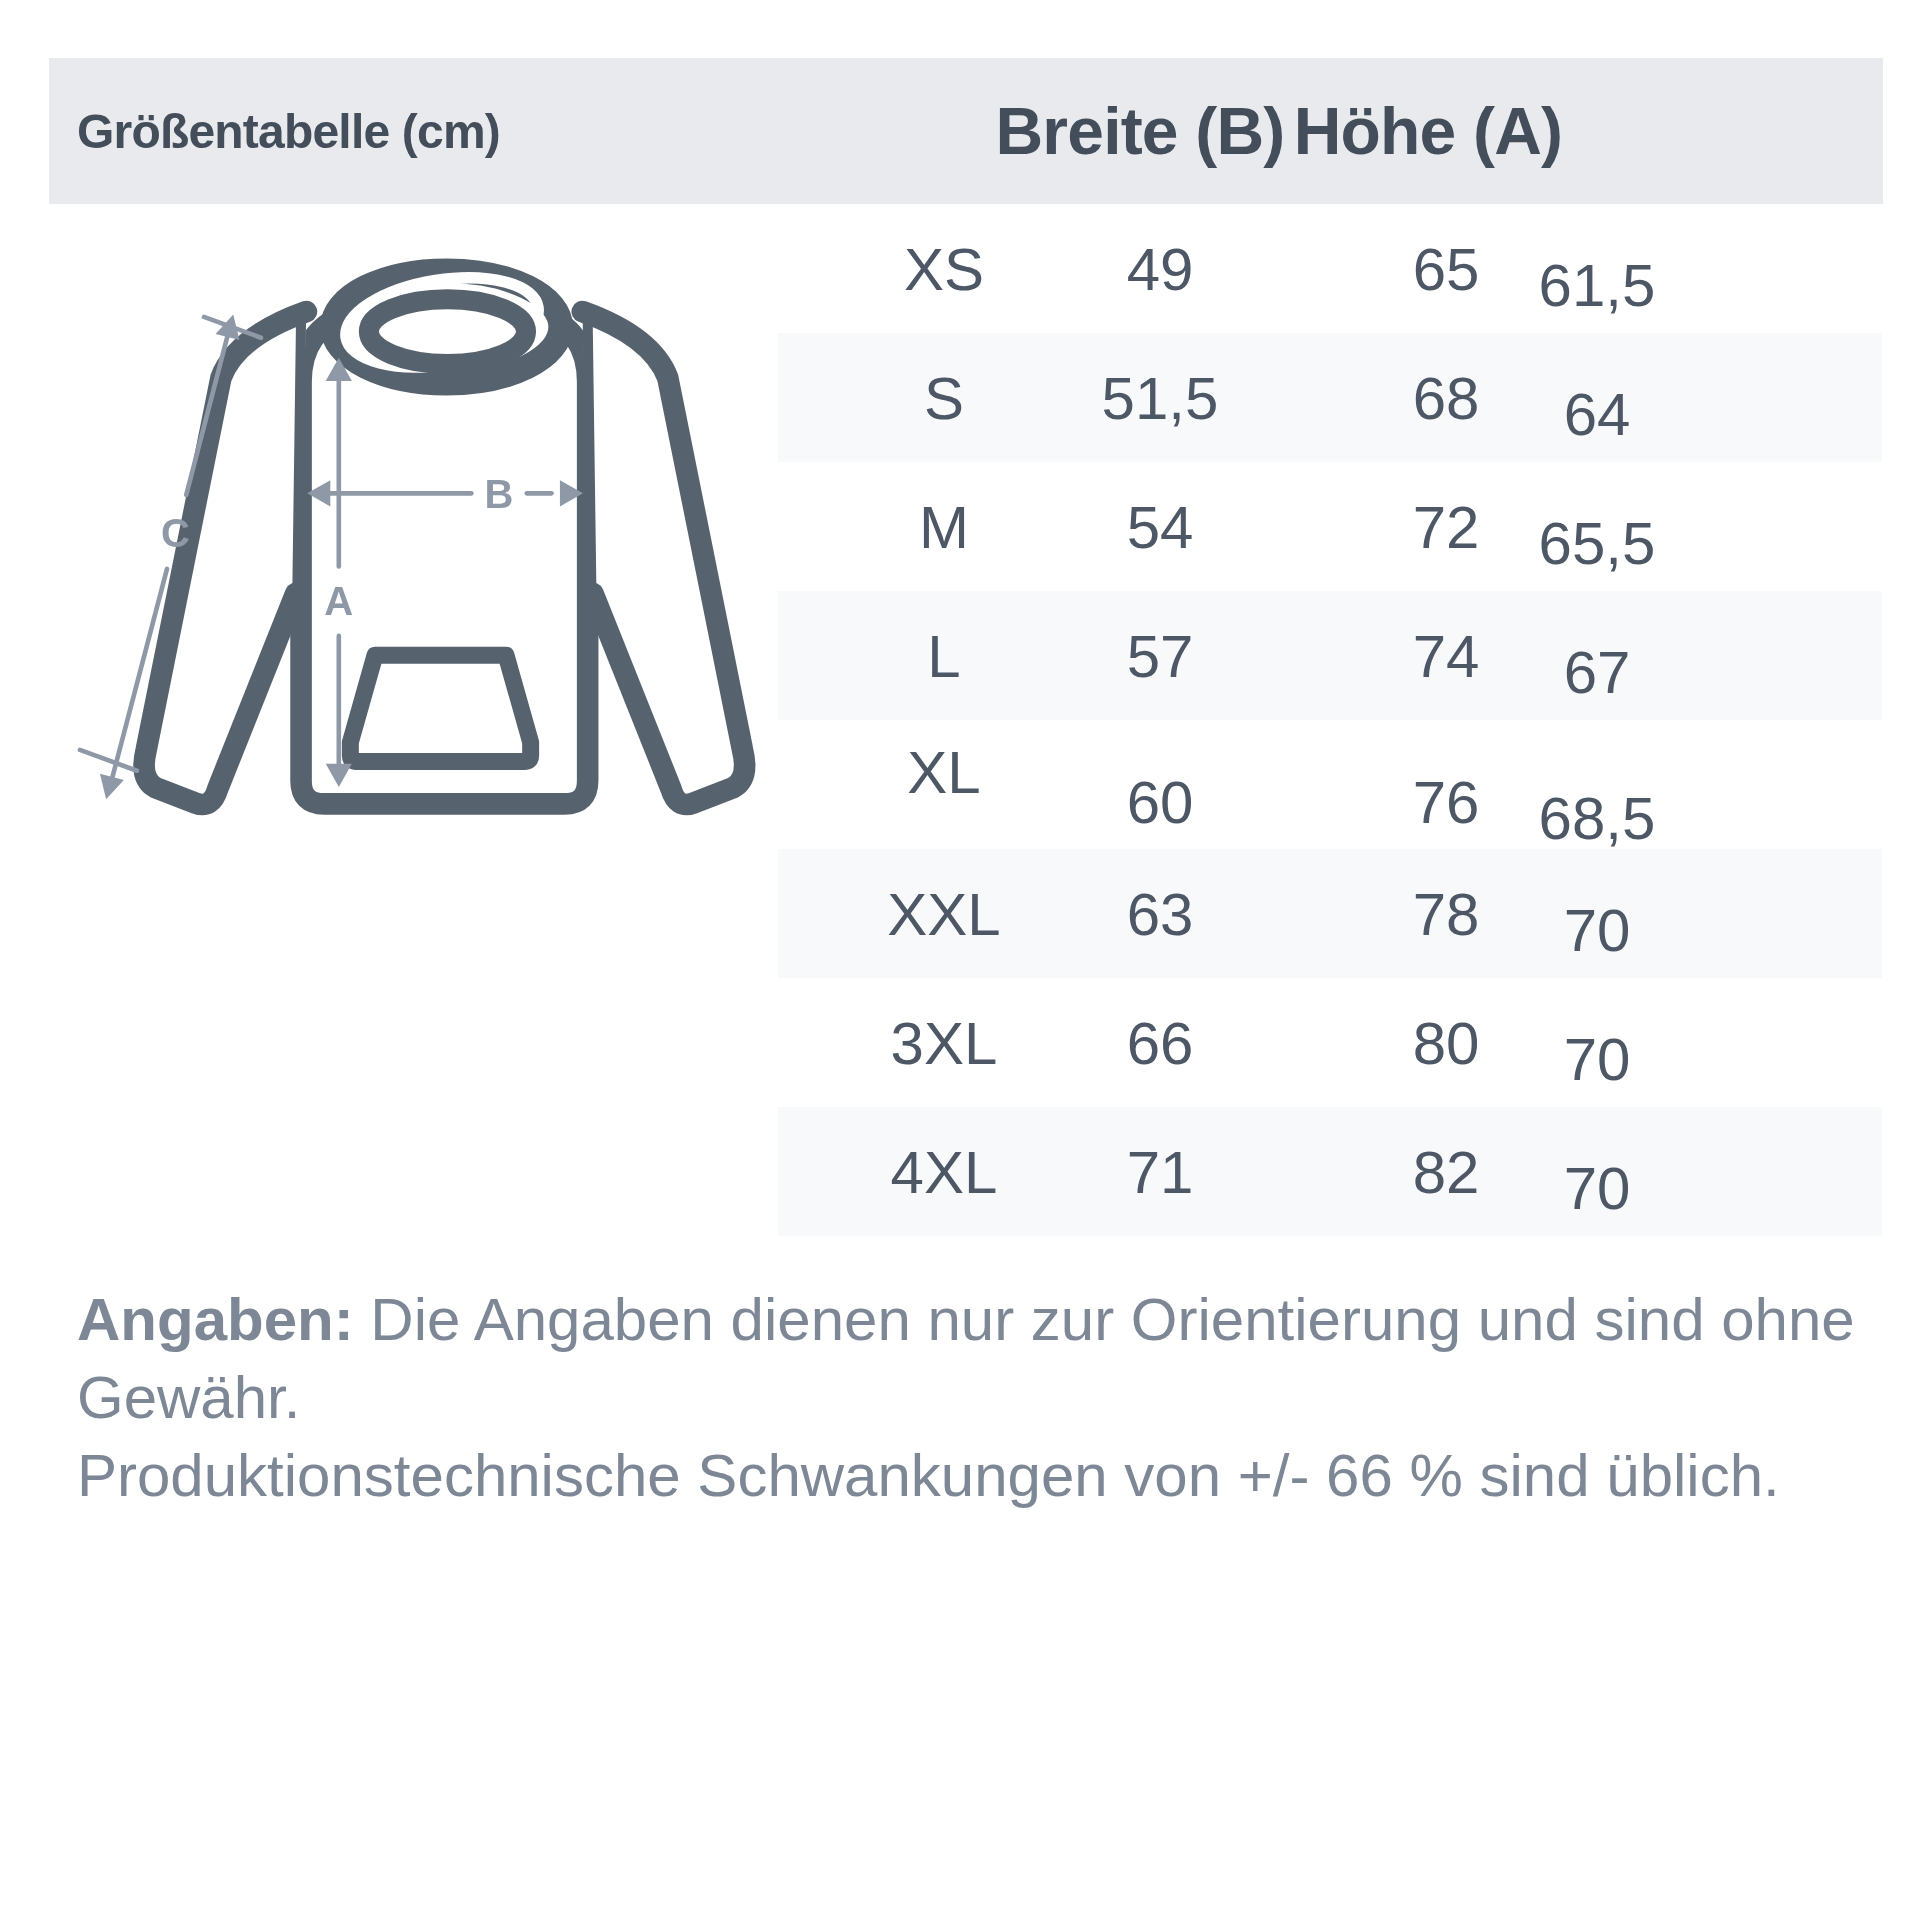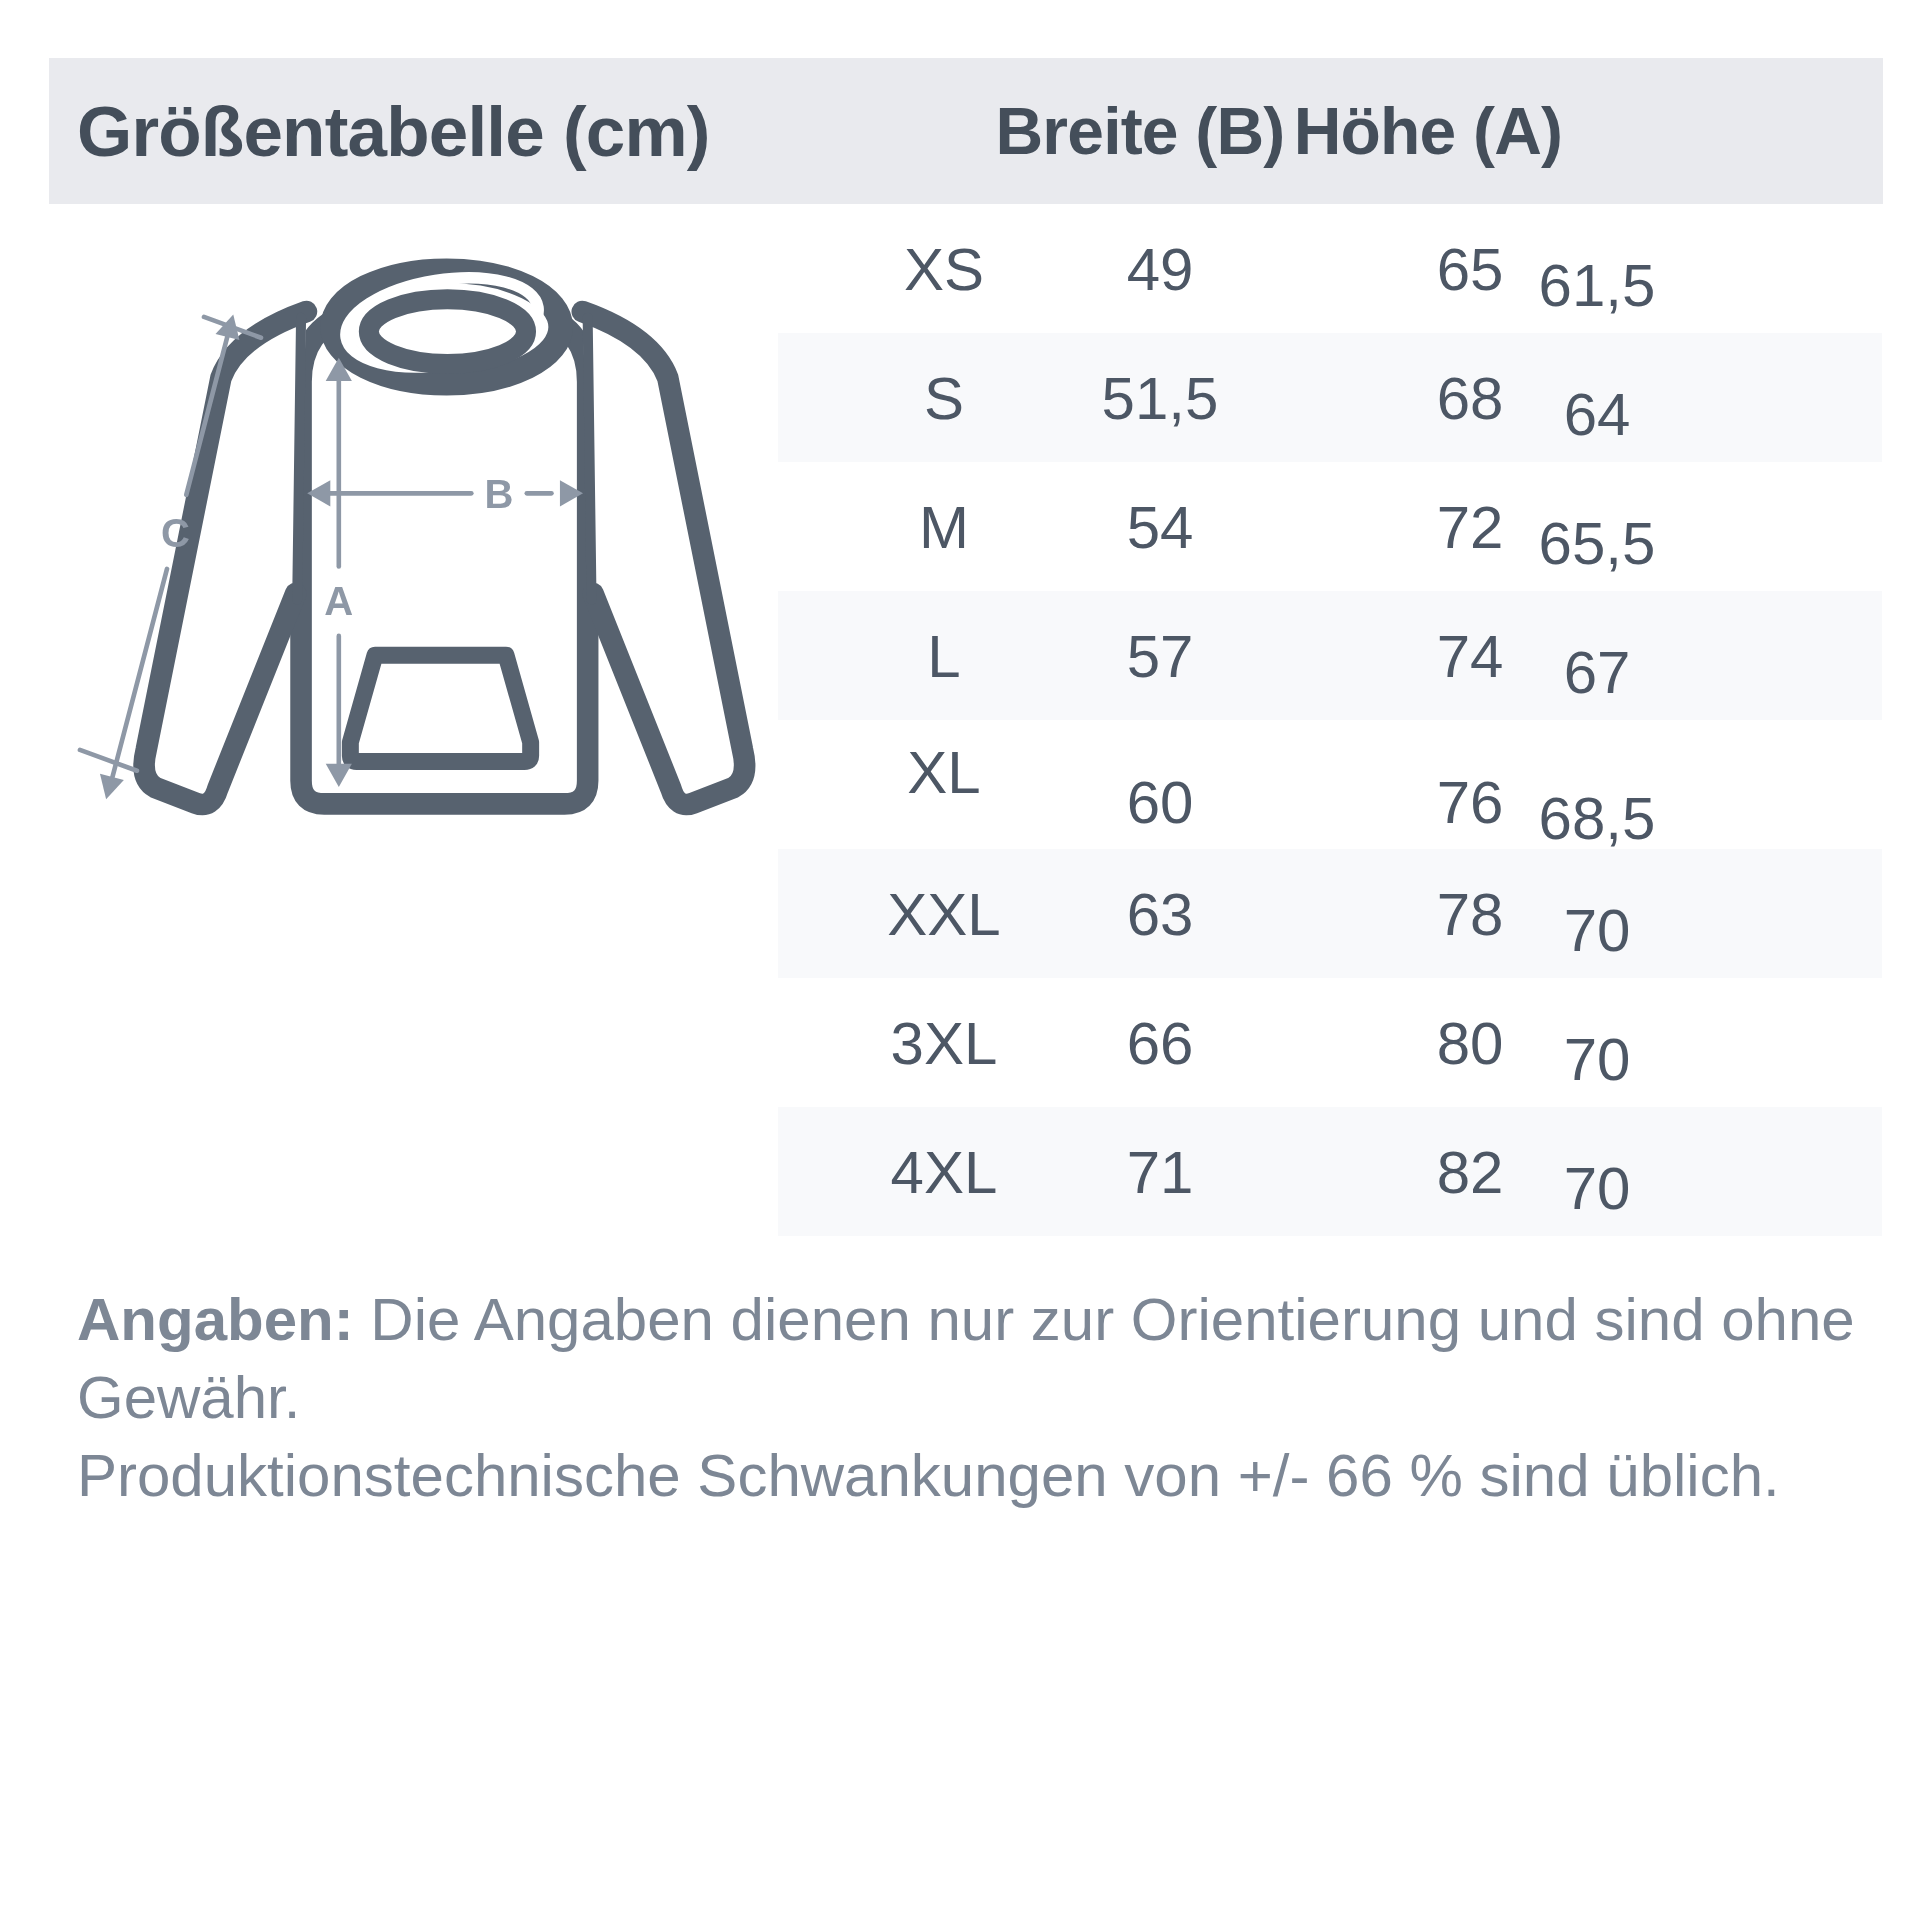--- a/index.html
+++ b/index.html
@@ -10,21 +10,21 @@
     font-family:"Liberation Sans", sans-serif;
     overflow:hidden;
   }
   
   .header-bar{
     position:absolute;left:49px;top:58px;width:1834px;height:146px;
     background:#e9eaee;
   }
   .page-title{
     position:absolute;left:28px;top:50%;transform:translateY(-50%);
-    font-size:71px;font-weight:bold;color:#444e5a;letter-spacing:-0.8px;
+    font-size:48px;font-weight:bold;color:#444e5a;letter-spacing:-0.8px;
     white-space:nowrap;
   }
   .hcol{
     position:absolute;top:50%;transform:translate(-50%,-50%);
     font-size:66px;font-weight:bold;color:#444e5a;letter-spacing:-0.8px;
     white-space:nowrap;
   }
   .hcol.c1{left:1091px;}
   .hcol.c2{left:1379px;}
   .hcol.c3{left:1651px;}
@@ -35,21 +35,21 @@
     position:absolute;left:778px;top:0;width:1104px;height:100%;
     background:#f8f9fb;display:none;
   }
   .trow.striped .stripe{display:block;}
   .cell{
     position:absolute;top:50%;transform:translate(-50%,-50%);
     font-size:60px;color:#4d5765;white-space:nowrap;
   }
   .cell.size{left:944px;}
   .cell.v.b{left:1160px;}
-  .cell.v.h{left:1446px;margin-left:24px;}
+  .cell.v.h{left:1446px;}
   .cell.v.a{left:1597px;margin-top:16px;}
   .trow.row-XL .cell.size{transform:translate(-50%,calc(-50% - 12.3px));}
   .trow.row-XL .cell.v{transform:translate(-50%,calc(-50% + 17px));}
   
   .hoodie-svg{position:absolute;left:46px;top:216px;width:732px;height:678px;}
   
   .footer-note{
     position:absolute;left:77px;top:1281px;width:1788px;
     font-size:60px;line-height:78px;color:#7d8795;
   }

